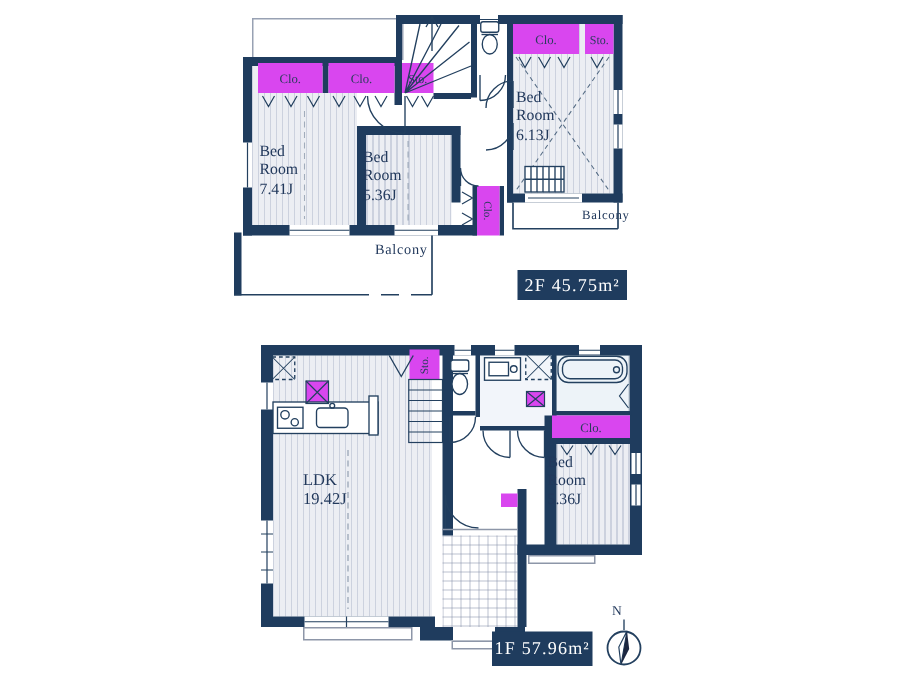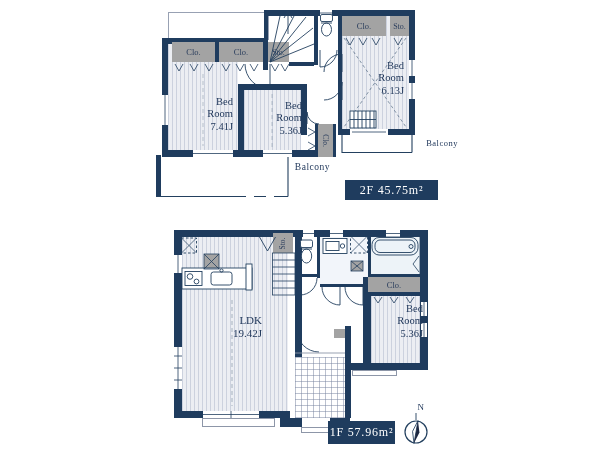--- a/index.html
+++ b/index.html
@@ -3,30 +3,30 @@
 <meta charset="utf-8">
 <style>
   html,body{margin:0;padding:0;background:#fff;}
   #canvas{position:relative;width:600px;height:450px;background:#fff;overflow:hidden;
           font-family:"Liberation Serif","DejaVu Serif",serif;}
   .g{position:static;}
   .w{display:block;position:absolute;background:#1f3c5e;}
   .wh{display:block;position:absolute;background:#fff;}
   .f{position:absolute;background:#eceef3;
      background-image:repeating-linear-gradient(90deg, rgba(152,163,188,.38) 0 1px, transparent 1px 4px);}
-  .t{position:absolute;background:#a3a3a3;display:flex;align-items:center;justify-content:center;
+  .t{position:absolute;background:#d946ef;display:flex;align-items:center;justify-content:center;
      color:#2a3d5c;font-size:8.5px;text-align:center;}
   .void{position:absolute;background:#fff;border:1px solid #98a1b3;}
   .tile{position:absolute;background:#fff;
      background-image:linear-gradient(rgba(120,132,160,.5) 1px, transparent 1px),
                       linear-gradient(90deg, rgba(120,132,160,.5) 1px, transparent 1px);
      background-size:6px 6px;}
   .tint{position:absolute;background:#f2f5fa;}
   .step{position:absolute;background:#fff;border:1px solid #8d96a8;box-sizing:border-box;}
-  .lbl{position:absolute;color:#22395c;text-align:right;white-space:pre-line;
+  .lbl{position:absolute;color:#22395c;text-align:left;white-space:pre-line;
        font-size:10.5px;line-height:1.18;z-index:6;}
   .sm{font-size:9.5px;letter-spacing:.5px;margin-left:46px;}
   .badge{position:absolute;background:#1f3c5e;color:#fff;display:flex;align-items:center;
          justify-content:center;font-size:12px;letter-spacing:.8px;z-index:6;}
   .rot90 span{transform:rotate(90deg);display:block;}
   .rotm90 span{transform:rotate(-90deg);display:block;white-space:nowrap;}
   svg.overlay{position:absolute;left:0;top:0;z-index:5;pointer-events:none;}
 </style>
 </head>
 <body>
@@ -95,21 +95,21 @@
 7.41J</div>
     <div class="lbl" style="left:242px;top:100px;width:60px">Bed
 Room
 5.36J</div>
     <div class="lbl" style="left:344px;top:60px;width:60px">Bed
 Room
 6.13J</div>
     <div class="lbl sm" style="left:204px;top:162px;width:80px">Balcony</div>
     <div class="lbl sm" style="left:342px;top:138px;width:70px;font-size:8.5px">Balcony</div>
 
-    <div class="badge" style="left:345px;top:180px;width:93px;height:20px">2F 45.75m²</div>
+    <div class="badge" style="left:345px;top:180px;width:73px;height:20px">2F 45.75m²</div>
   </div>
 
   <div class="g">
 
     <div class="f" style="left:182px;top:237px;width:106px;height:174px"></div>
     <div class="tint" style="left:320px;top:237px;width:48px;height:47px"></div>
     <div class="tint" style="left:371px;top:237px;width:49px;height:37px;background:#edf3f8"></div>
     <div class="f" style="left:371px;top:296px;width:49px;height:67px"></div>
     <div class="tile" style="left:295px;top:357px;width:50px;height:61px"></div>
 

